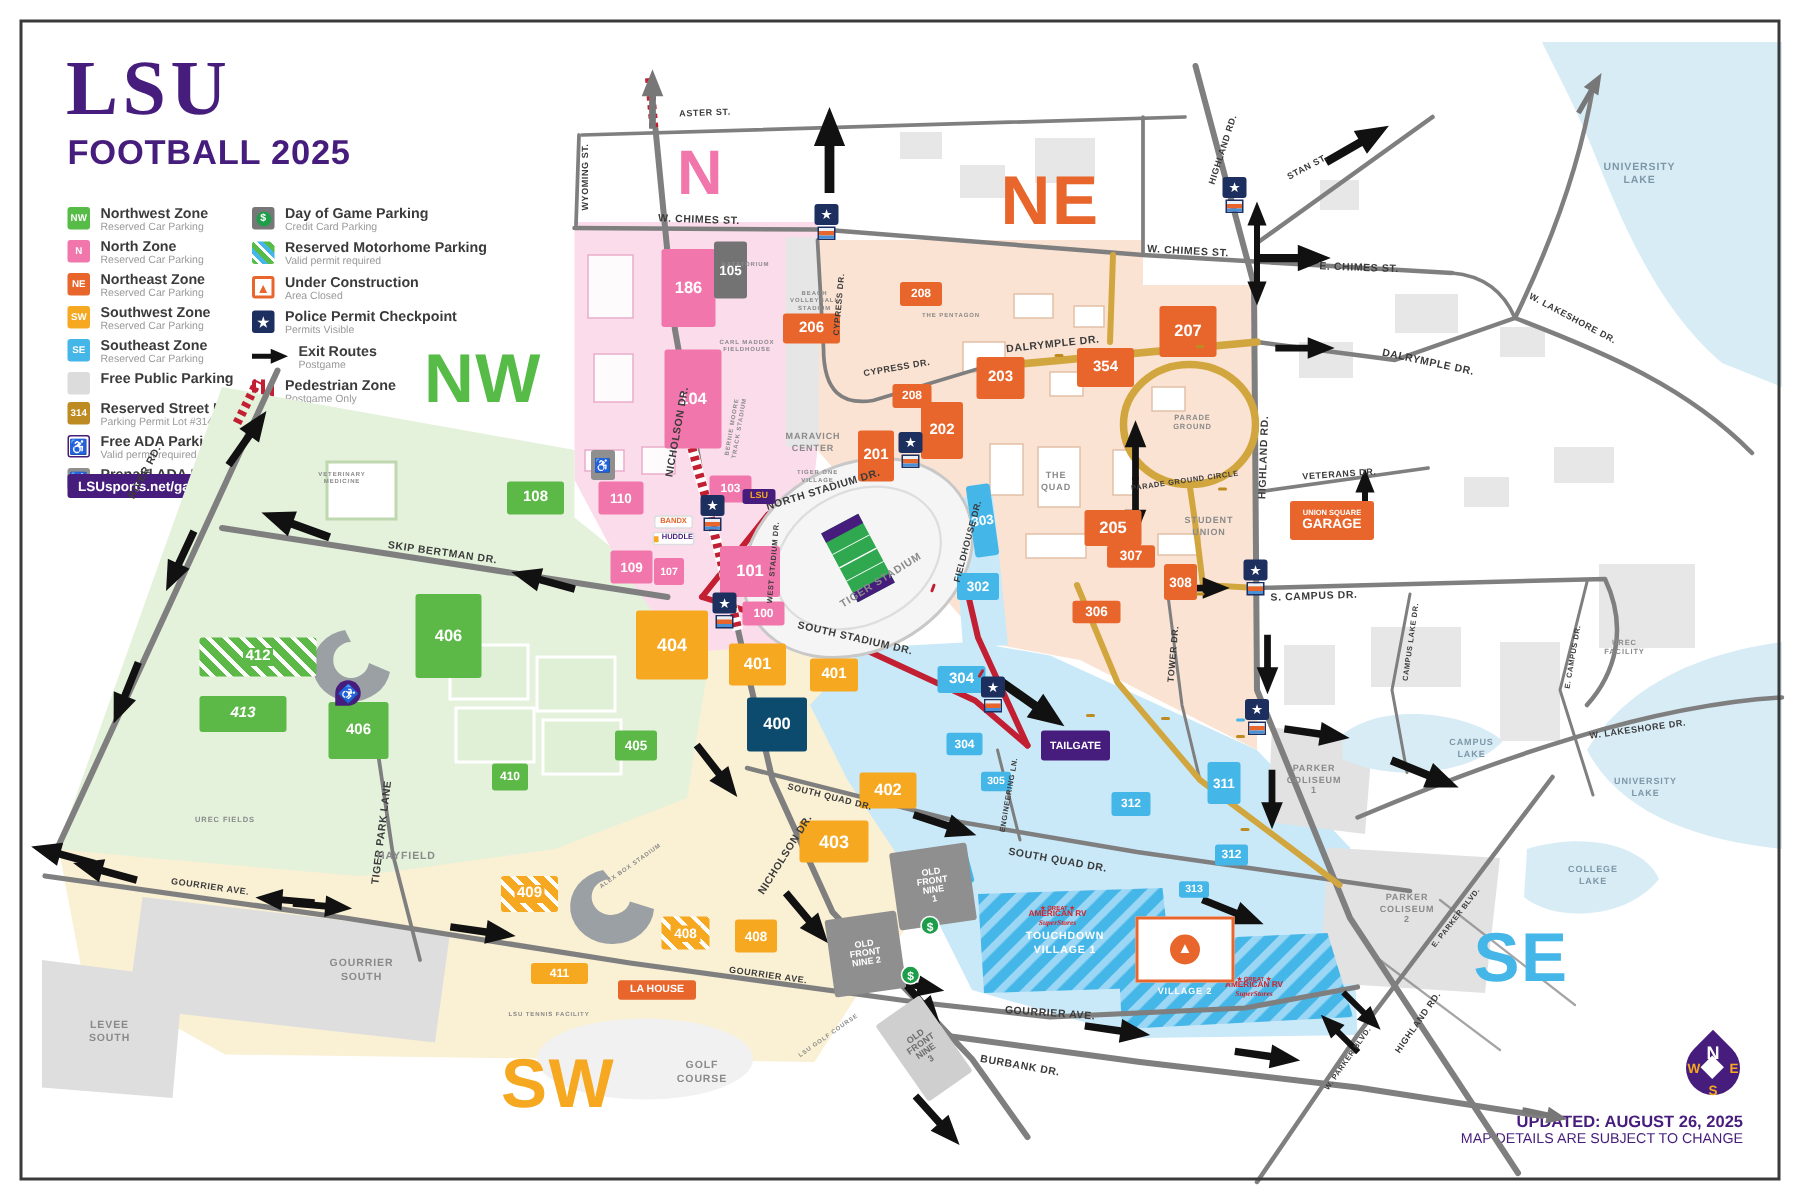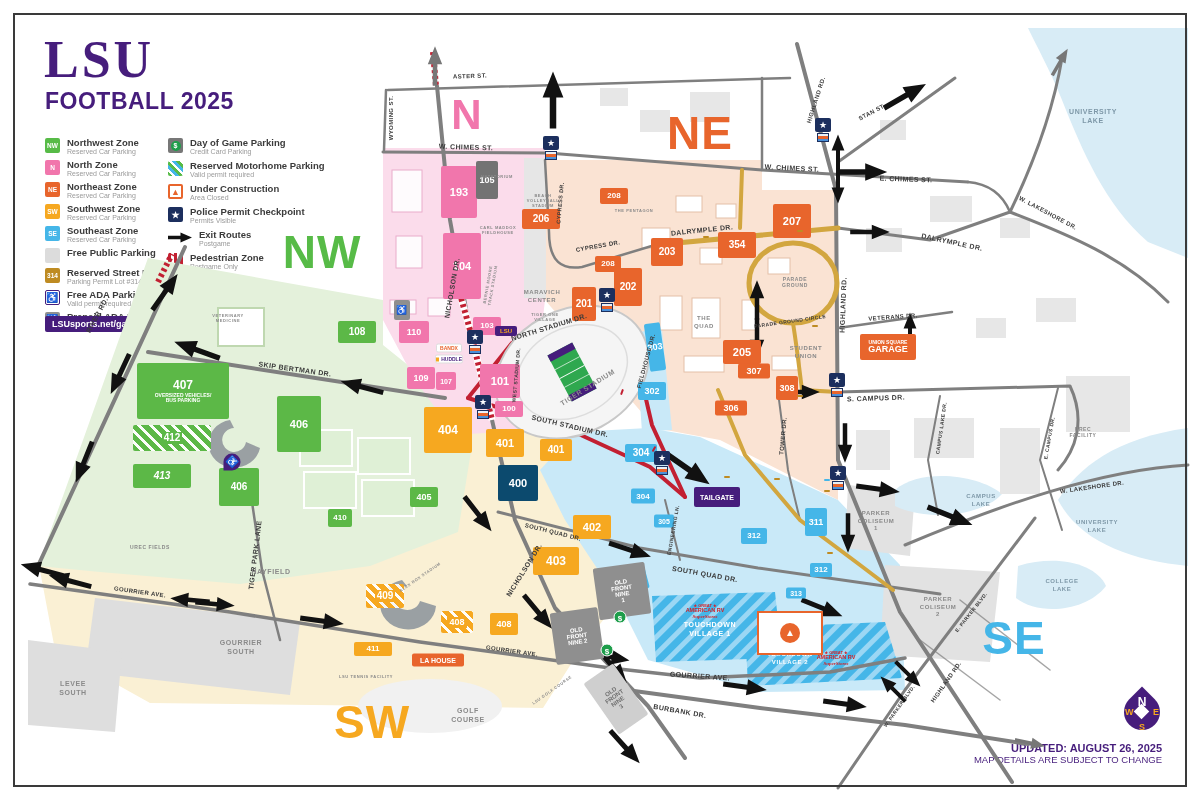--- a/index.html
+++ b/index.html
@@ -233,21 +233,21 @@
       </g>
   </svg>
 
   <div id="overlay">
       <div class="zletter" style="color: rgb(87, 187, 71); font-size: 46px; left: 322px; top: 252px; transform: translate(-50%, -50%); position: absolute;">NW</div>
       <div class="zletter" style="color: rgb(241, 118, 172); font-size: 42px; left: 467px; top: 115px; transform: translate(-50%, -50%); position: absolute;">N</div>
       <div class="zletter" style="color: rgb(232, 101, 44); font-size: 46px; left: 700px; top: 133px; transform: translate(-50%, -50%); position: absolute;">NE</div>
       <div class="zletter" style="color: rgb(246, 168, 32); font-size: 46px; left: 372px; top: 722px; transform: translate(-50%, -50%); position: absolute;">SW</div>
       <div class="zletter" style="color: rgb(69, 182, 232); font-size: 46px; left: 1014px; top: 638px; transform: translate(-50%, -50%); position: absolute;">SE</div>
       <div class="lot" style="width: 36px; height: 52px; font-size: 11px; background: rgb(241, 118, 172); left: 459px; top: 192px; transform: translate(-50%, -50%); position: absolute;">
-        <span>193</span>
+        <span>186</span>
       </div>
       <div class="lot" style="width: 22px; height: 38px; font-size: 9px; background: #737373; left: 487px; top: 180px; transform: translate(-50%, -50%); position: absolute;">
         <span>105</span>
       </div>
       <div class="lot" style="width: 38px; height: 66px; font-size: 11px; background: rgb(241, 118, 172); left: 462px; top: 266px; transform: translate(-50%, -50%); position: absolute;">
         <span>104</span>
       </div>
       <div class="lot" style="width: 30px; height: 22px; font-size: 9px; background: rgb(241, 118, 172); left: 414px; top: 332px; transform: translate(-50%, -50%); position: absolute;">
         <span>110</span>
       </div>
@@ -349,33 +349,28 @@
       </div>
       <div class="lot" style="width: 46px; height: 28px; font-size: 12px; background: rgb(246, 168, 32); left: 556px; top: 561px; transform: translate(-50%, -50%); position: absolute;">
         <span>403</span>
       </div>
       <div class="lot" style="width: 32px; height: 22px; font-size: 9px; background: repeating-linear-gradient(45deg, rgb(246, 168, 32) 0px, rgb(246, 168, 32) 5px, rgba(255, 255, 255, 0.9) 5px, rgba(255, 255, 255, 0.9) 8px); left: 457px; top: 622px; transform: translate(-50%, -50%); position: absolute;">
         <span style="background: rgb(246, 168, 32); padding: 1px 2px;">408</span>
       </div>
       <div class="lot" style="width: 28px; height: 22px; font-size: 9px; background: rgb(246, 168, 32); left: 504px; top: 624px; transform: translate(-50%, -50%); position: absolute;">
         <span>408</span>
       </div>
-      <div class="lot" style="width: 38px; height: 24px; font-size: 10px; background: repeating-linear-gradient(45deg, rgb(246, 168, 32) 0px, rgb(246, 168, 32) 5px, rgba(255, 255, 255, 0.9) 5px, rgba(255, 255, 255, 0.9) 8px); left: 353px; top: 596px; transform: translate(-50%, -50%); position: absolute; margin-left: 32px;">
+      <div class="lot" style="width: 38px; height: 24px; font-size: 10px; background: repeating-linear-gradient(45deg, rgb(246, 168, 32) 0px, rgb(246, 168, 32) 5px, rgba(255, 255, 255, 0.9) 5px, rgba(255, 255, 255, 0.9) 8px); left: 353px; top: 596px; transform: translate(-50%, -50%); position: absolute;">
         <span style="background: rgb(246, 168, 32); padding: 1px 2px;">409</span>
       </div>
       <div class="lot" style="width: 38px; height: 14px; font-size: 8px; background: rgb(246, 168, 32); left: 373px; top: 649px; transform: translate(-50%, -50%); position: absolute;">
         <span>411</span>
       </div>
       <div class="lot" style="width: 38px; height: 22px; font-size: 10px; background: rgb(92, 184, 71); left: 357px; top: 332px; transform: translate(-50%, -50%); position: absolute;">
         <span>108</span>
-      </div>
-      <div class="lot" style="width: 92px; height: 56px; font-size: 12px; background: rgb(92, 184, 71); left: 183px; top: 391px; transform: translate(-50%, -50%); position: absolute;">
-        <span>407</span>
-        <span style="font-size: 5px; white-space: pre-line; margin-top: 2px;">OVERSIZED VEHICLES/
-BUS PARKING</span>
       </div>
       <div class="lot" style="width: 78px; height: 26px; font-size: 10px; background: repeating-linear-gradient(45deg, rgb(92, 184, 71) 0px, rgb(92, 184, 71) 5px, rgba(255, 255, 255, 0.9) 5px, rgba(255, 255, 255, 0.9) 8px); left: 172px; top: 438px; transform: translate(-50%, -50%); position: absolute;">
         <span style="background: rgb(92, 184, 71); padding: 1px 2px;">412</span>
       </div>
       <div class="lot" style="width: 58px; height: 24px; font-size: 10px; background: rgb(92, 184, 71); left: 162px; top: 476px; transform: translate(-50%, -50%); position: absolute; font-style: italic;">
         <span>413</span>
       </div>
       <div class="lot" style="width: 44px; height: 56px; font-size: 11px; background: rgb(92, 184, 71); left: 299px; top: 424px; transform: translate(-50%, -50%); position: absolute;">
         <span>406</span>
       </div>

